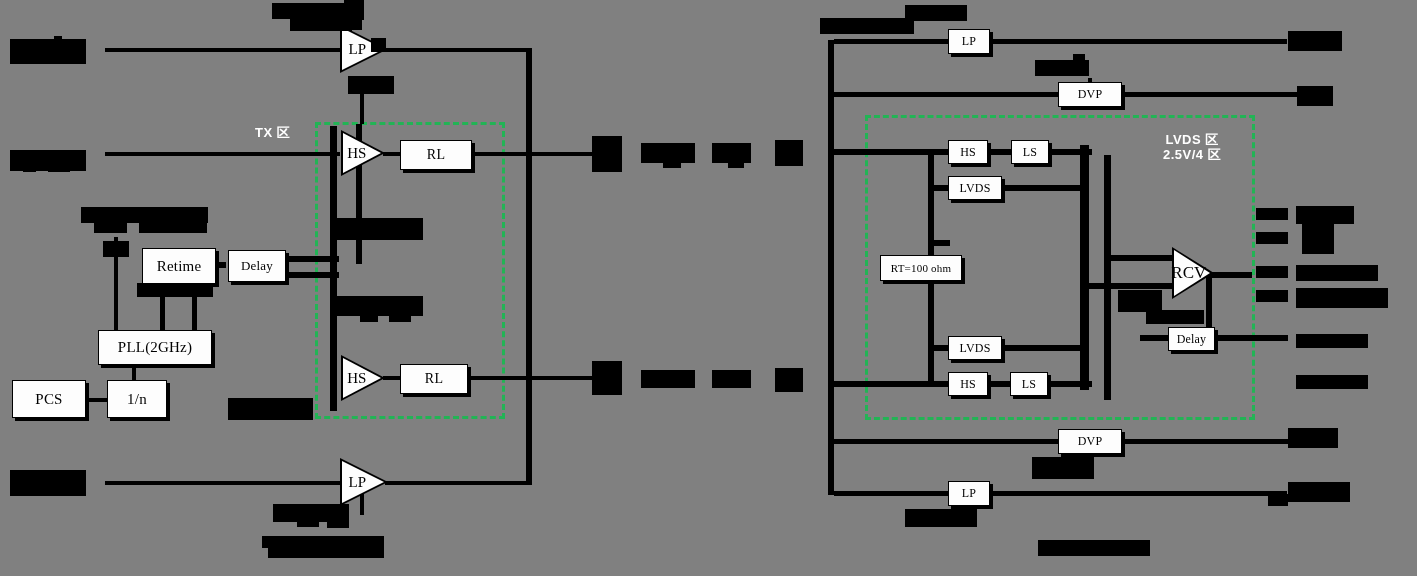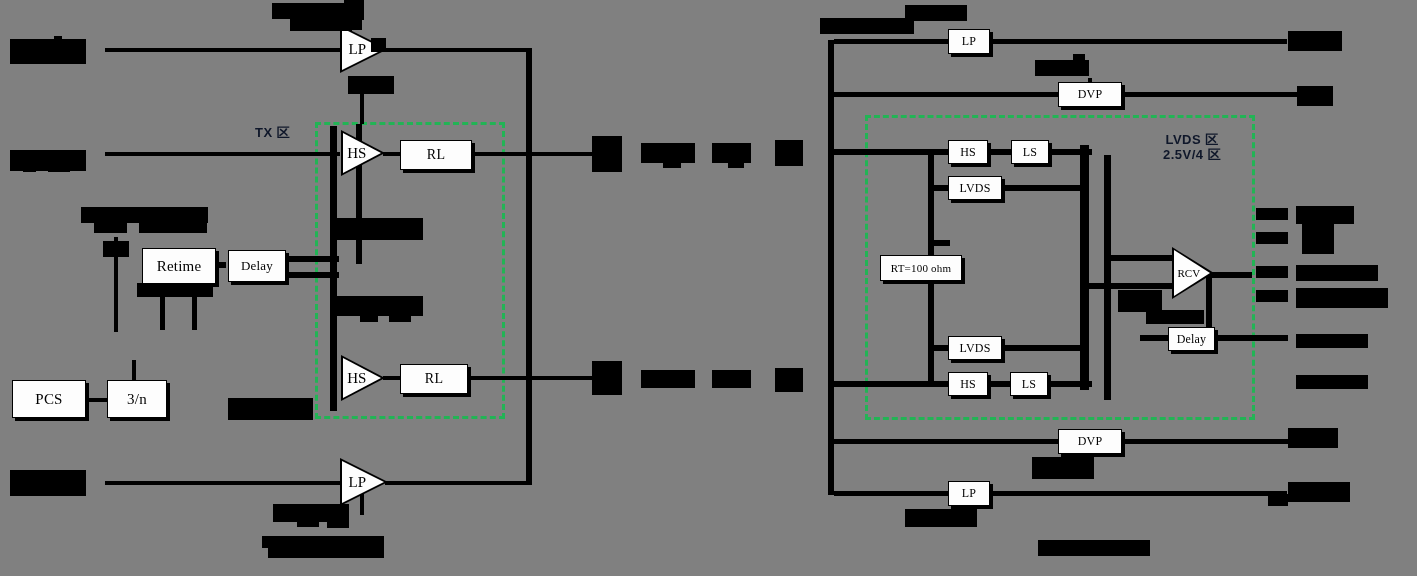--- a/index.html
+++ b/index.html
@@ -46,21 +46,21 @@
     font-size:15px;
   }
   .dashbox{
     position:absolute;
     border:3px dashed #22b455;
     box-sizing:border-box;
     background:transparent;
   }
   .gtext{
     position:absolute;
-    color:#0f172a;
+    color:#ffffff;
     font-weight:bold;
     font-family:"Liberation Sans", sans-serif;
     font-size:13px;
     line-height:15px;
     letter-spacing:.5px;
     white-space:pre-line;
   }
 </style>
 </head>
 <body>
@@ -146,21 +146,24 @@
   <div class="wire" style="left:834px;top:439px;width:225px;height:5px;"></div>
   <div class="wire" style="left:1120px;top:439px;width:190px;height:5px;"></div>
 
   <div class="wire" style="left:834px;top:491px;width:115px;height:5px;"></div>
   <div class="wire" style="left:987px;top:491px;width:300px;height:5px;"></div>
 
   <div class="box" style="left:12px;top:380px;width:72px;height:36px;font-size:15px;">
     <span>PCS</span>
   </div>
   <div class="box" style="left:107px;top:380px;width:58px;height:36px;font-size:15px;">
-    <span>3/n</span>
+    <span>1/n</span>
+  </div>
+  <div class="box" style="left:98px;top:330px;width:112px;height:33px;font-size:15px;">
+    <span>PLL(2GHz)</span>
   </div>
   <div class="box" style="left:142px;top:248px;width:72px;height:34px;font-size:15px;">
     <span>Retime</span>
   </div>
   <div class="box" style="left:228px;top:250px;width:56px;height:30px;font-size:13px;">
     <span>Delay</span>
   </div>
   <div class="box" style="left:400px;top:140px;width:70px;height:28px;font-size:14px;">
     <span>RL</span>
   </div>
@@ -221,21 +224,21 @@
     <span class="lbl">HS</span>
   </div>
   <div class="amp" style="left:340px;top:458px;width:48px;height:48px;">
     <div class="tri-outline"></div>
     <div class="tri-fill"></div>
     <span class="lbl">LP</span>
   </div>
   <div class="amp" style="left:1172px;top:247px;width:42px;height:52px;">
     <div class="tri-outline"></div>
     <div class="tri-fill"></div>
-    <span class="lbl" style="margin-right:20%;font-size:11px;">RCV</span>
+    <span class="lbl" style="margin-right:20%;font-size:17px;">RCV</span>
   </div>
 
   <div class="redact" style="left:10px;top:39px;width:76px;height:25px;"></div>
   <div class="redact" style="left:54px;top:36px;width:8px;height:6px;"></div>
   <div class="redact" style="left:10px;top:150px;width:76px;height:21px;"></div>
   <div class="redact" style="left:23px;top:160px;width:13px;height:12px;"></div>
   <div class="redact" style="left:48px;top:160px;width:22px;height:12px;"></div>
   <div class="redact" style="left:10px;top:470px;width:76px;height:26px;"></div>
 
   <div class="redact" style="left:272px;top:3px;width:86px;height:16px;"></div>

